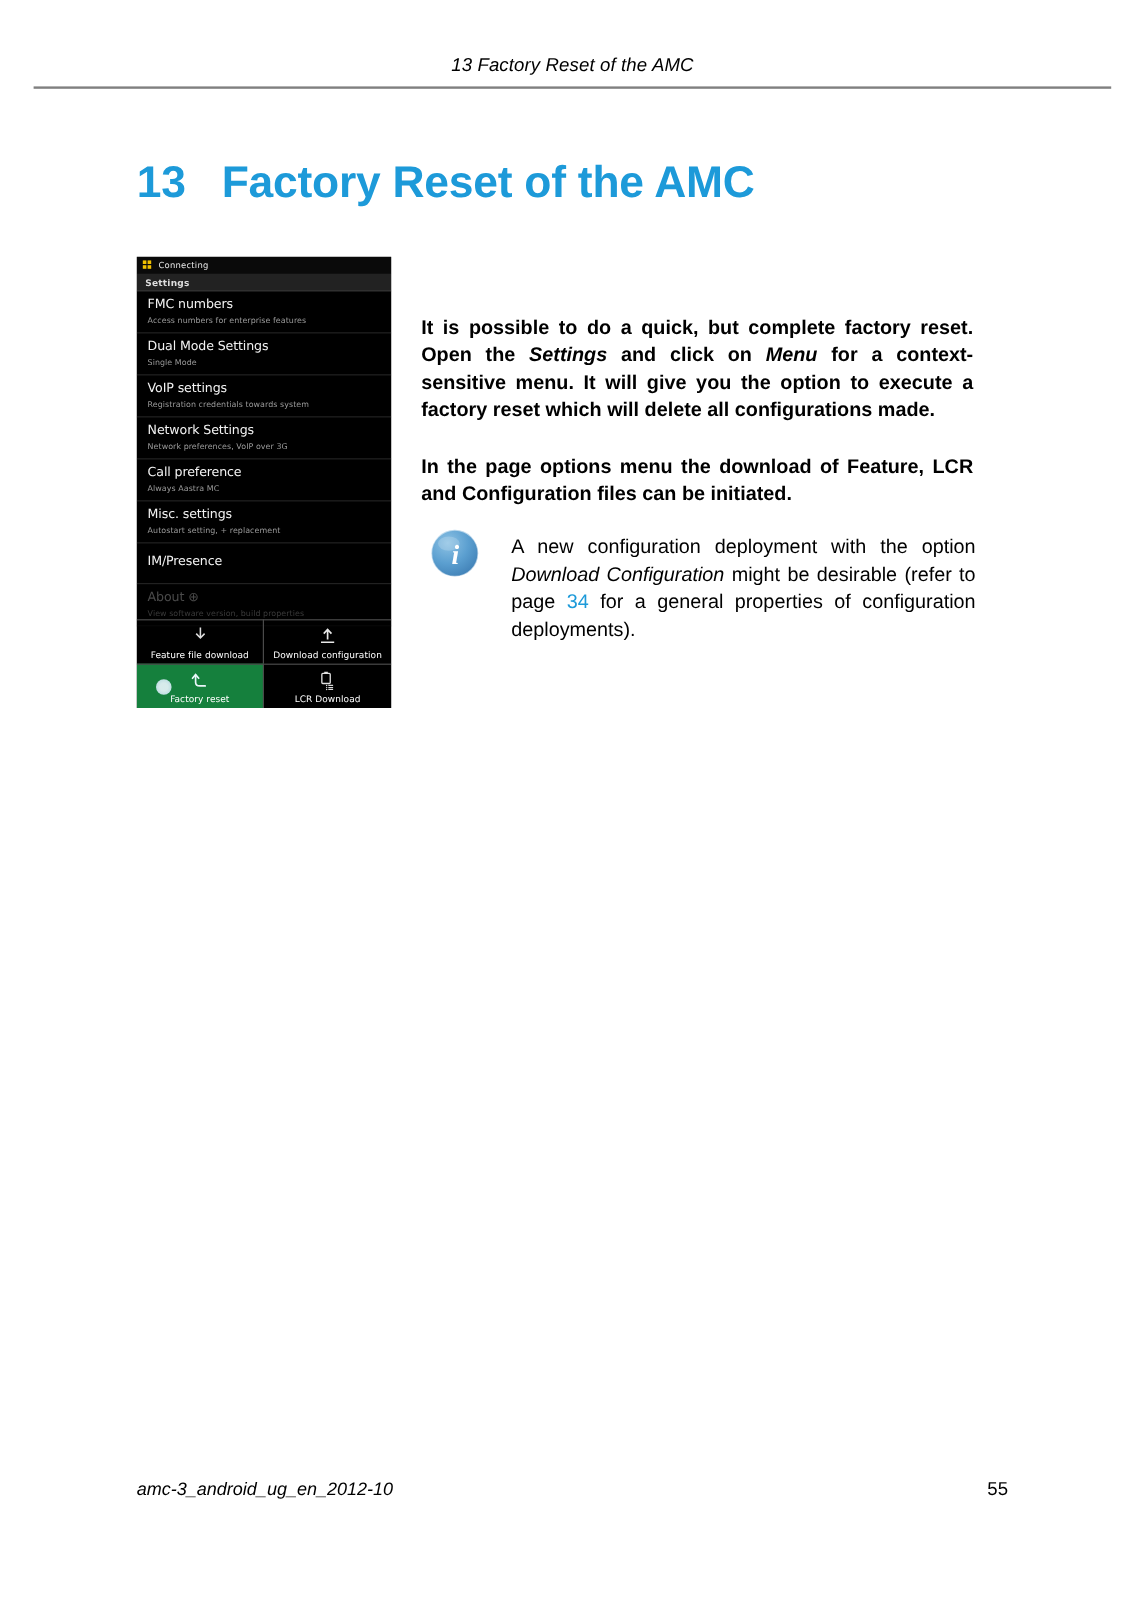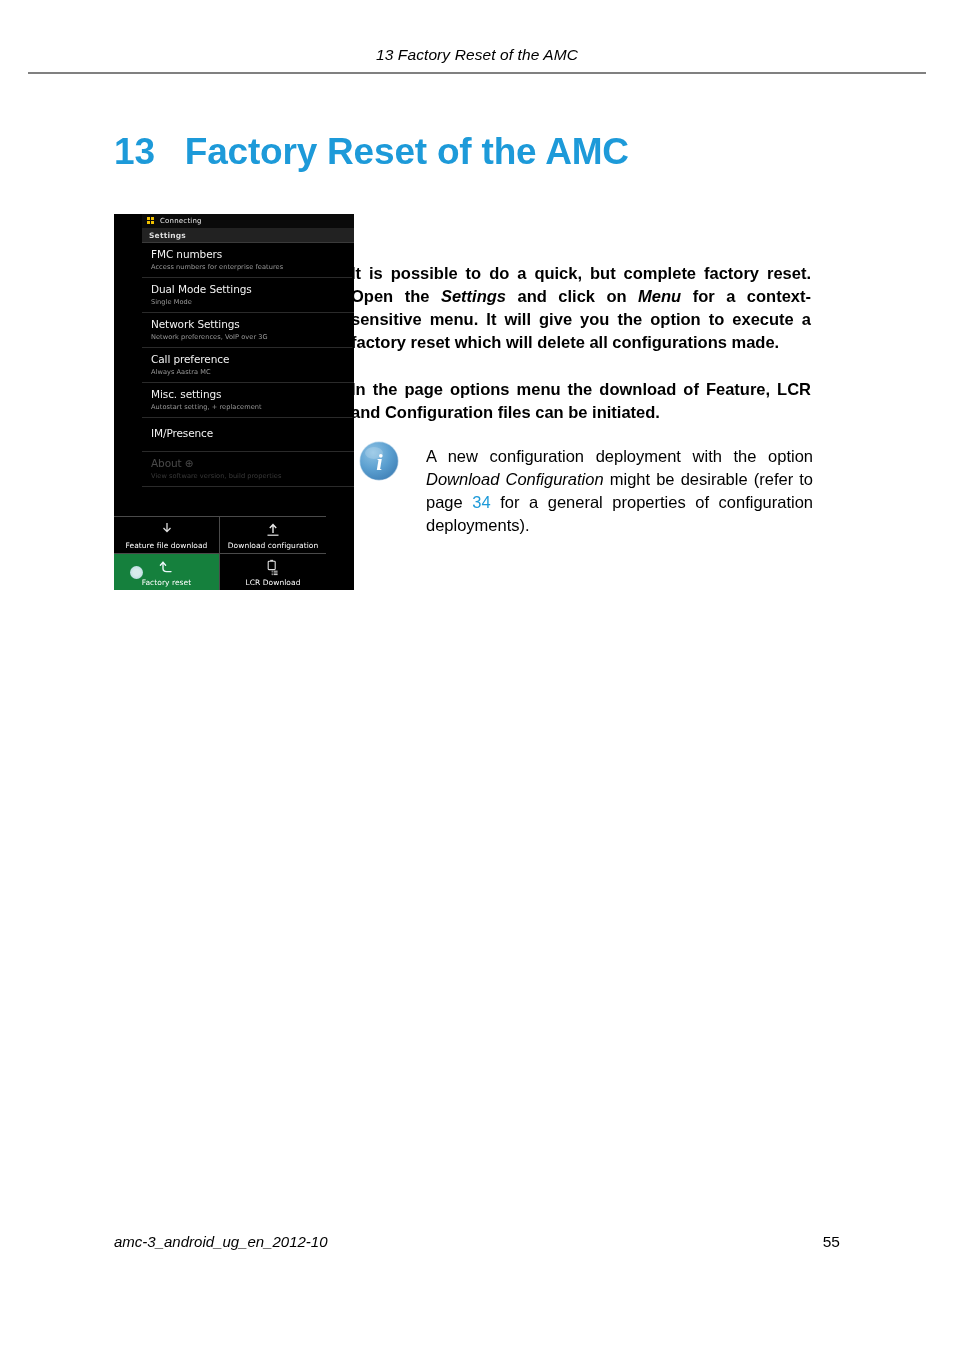--- a/index.html
+++ b/index.html
@@ -56,21 +56,20 @@
   
   .phone-shot {
     position: absolute;
     left: 114px;
     top: 214px;
     width: 212px;
     height: 376px;
     background: #000000;
     overflow: hidden;
     font-family: "DejaVu Sans", sans-serif;
-    padding-left: 28px;
   }
   .statusbar {
     height: 14px;
     background: #0a0a0a;
     display: flex;
     align-items: center;
     padding-left: 5px;
     box-sizing: border-box;
   }
   .sb-icon {
@@ -274,20 +273,24 @@
     <div class="setting-row">
       <div class="title">FMC numbers</div>
       <div class="sub">Access numbers for enterprise features</div>
     </div>
 
     <div class="setting-row">
       <div class="title">Dual Mode Settings</div>
       <div class="sub">Single Mode</div>
     </div>
 
+    <div class="setting-row">
+      <div class="title">VoIP settings</div>
+      <div class="sub">Registration credentials towards system</div>
+    </div>
 
     <div class="setting-row">
       <div class="title">Network Settings</div>
       <div class="sub">Network preferences, VoIP over 3G</div>
     </div>
 
     <div class="setting-row">
       <div class="title">Call preference</div>
       <div class="sub">Always Aastra MC</div>
     </div>

